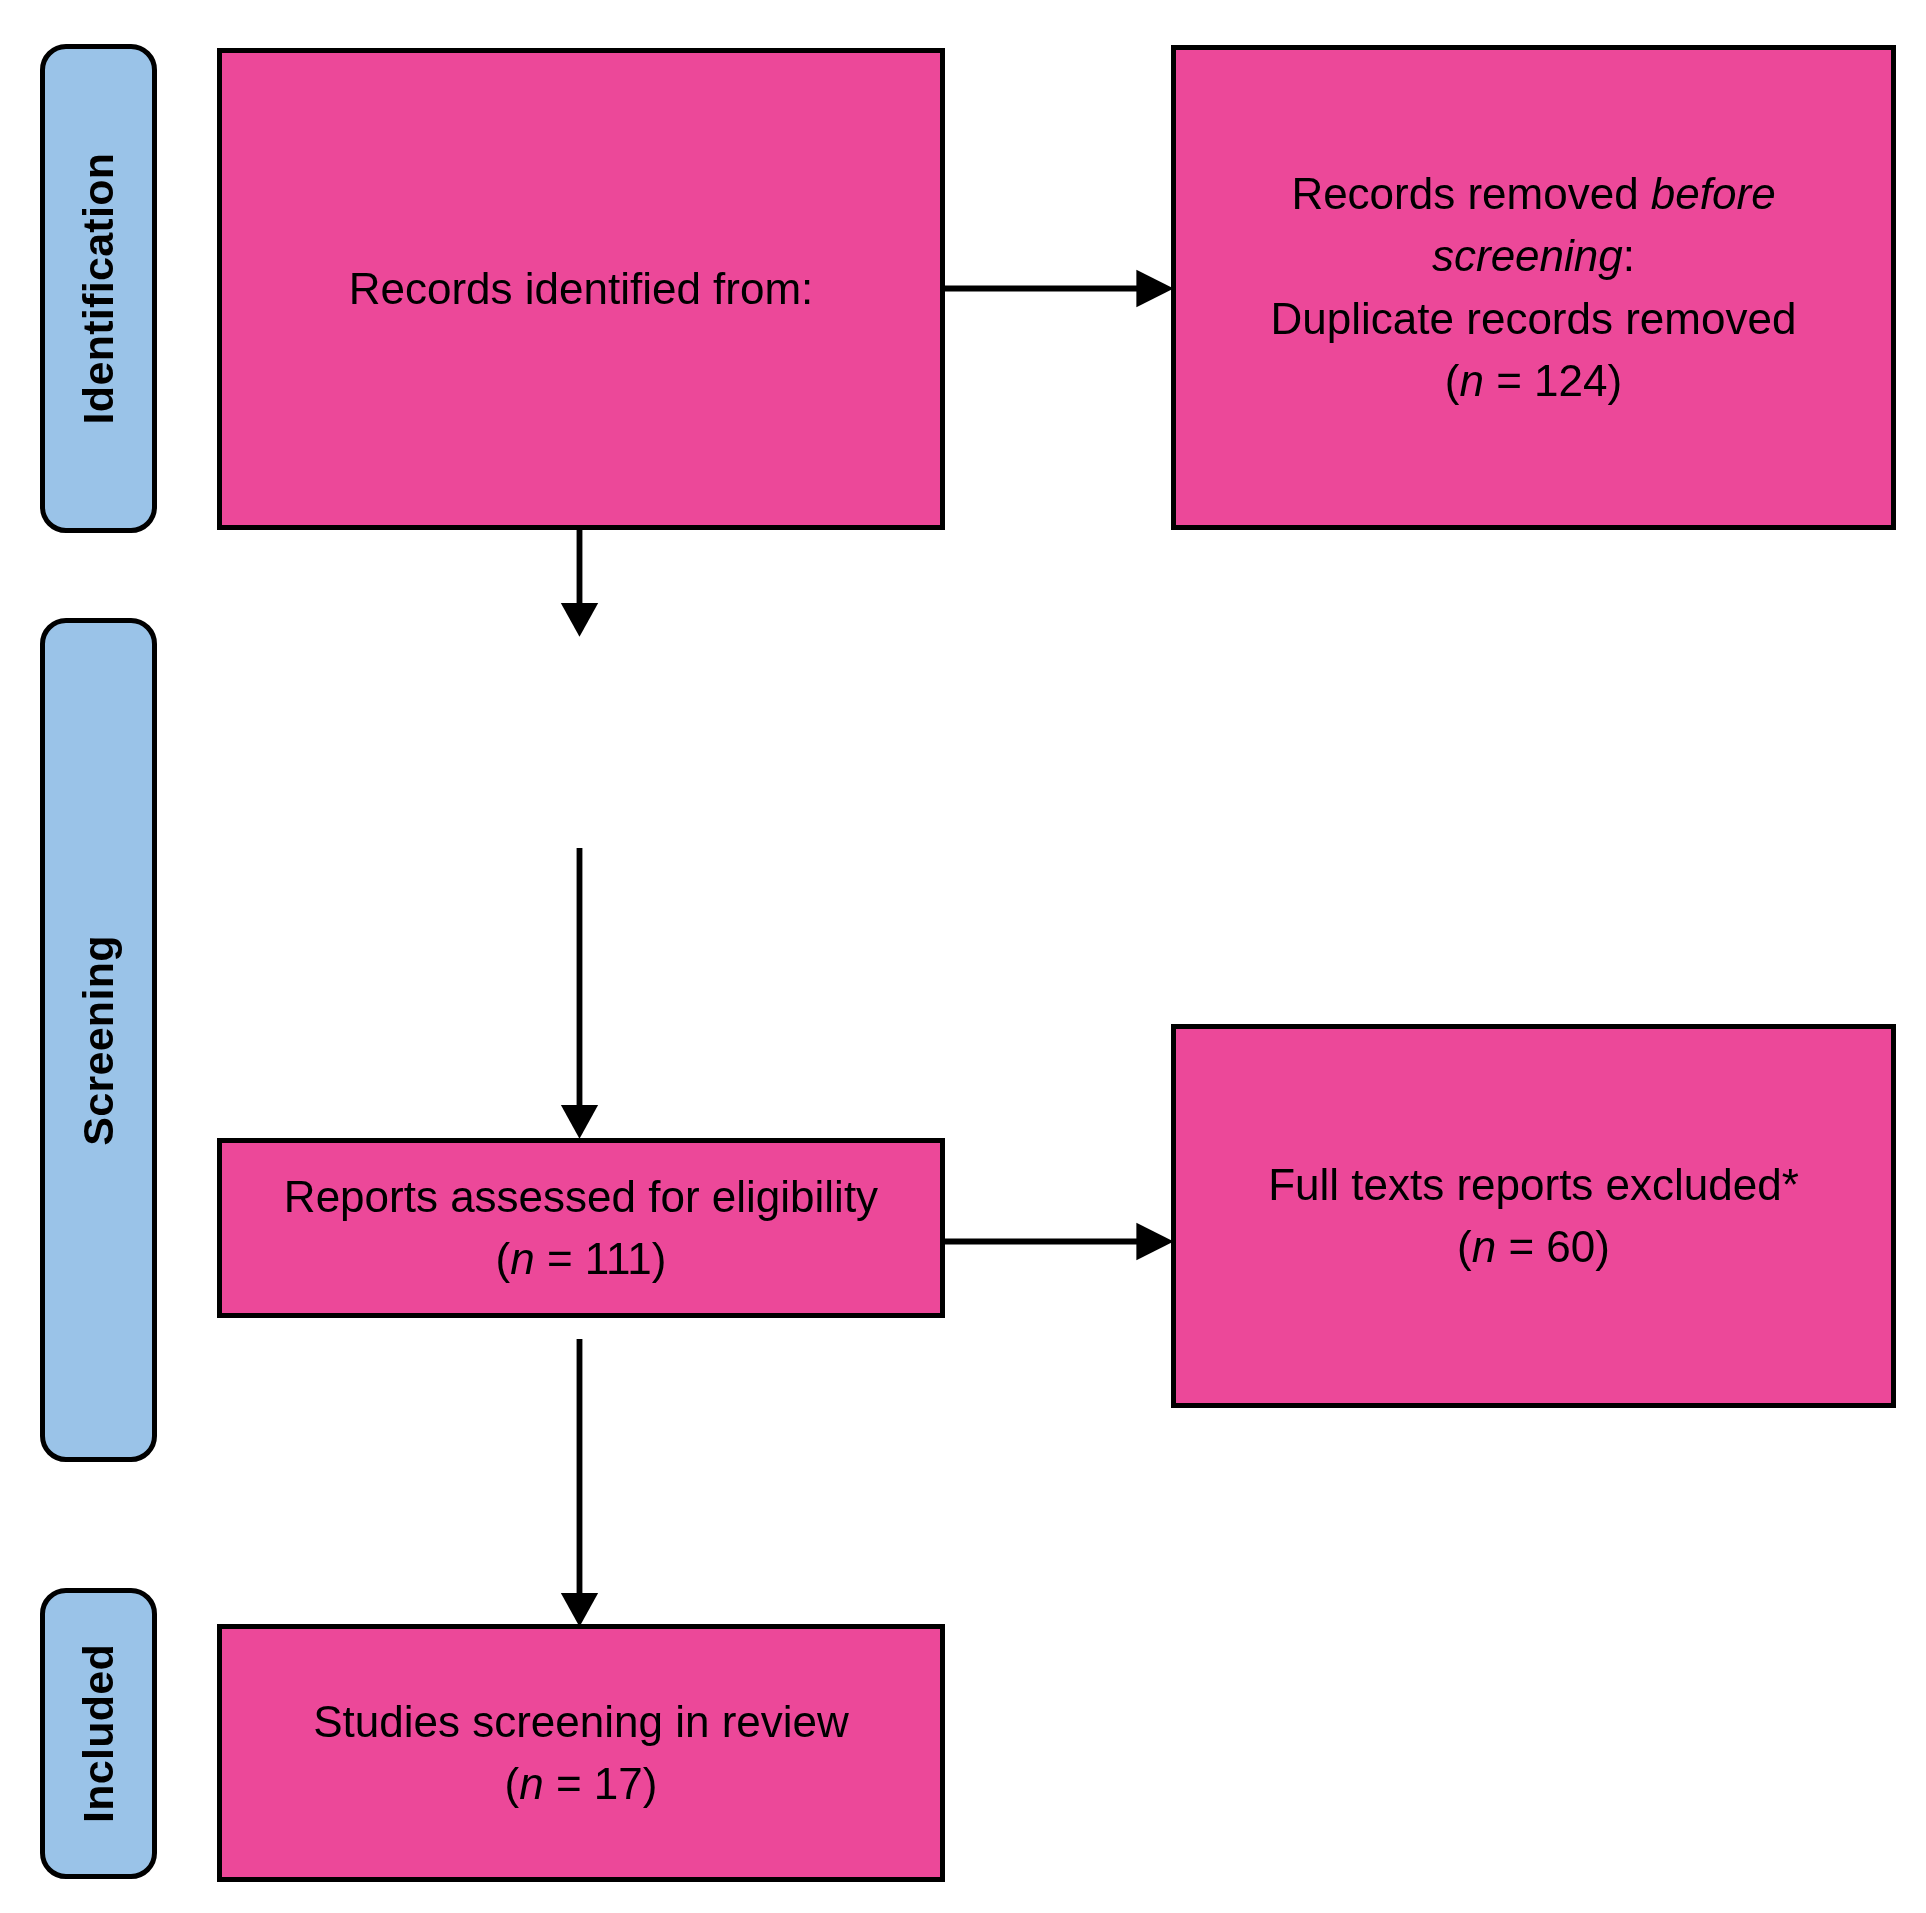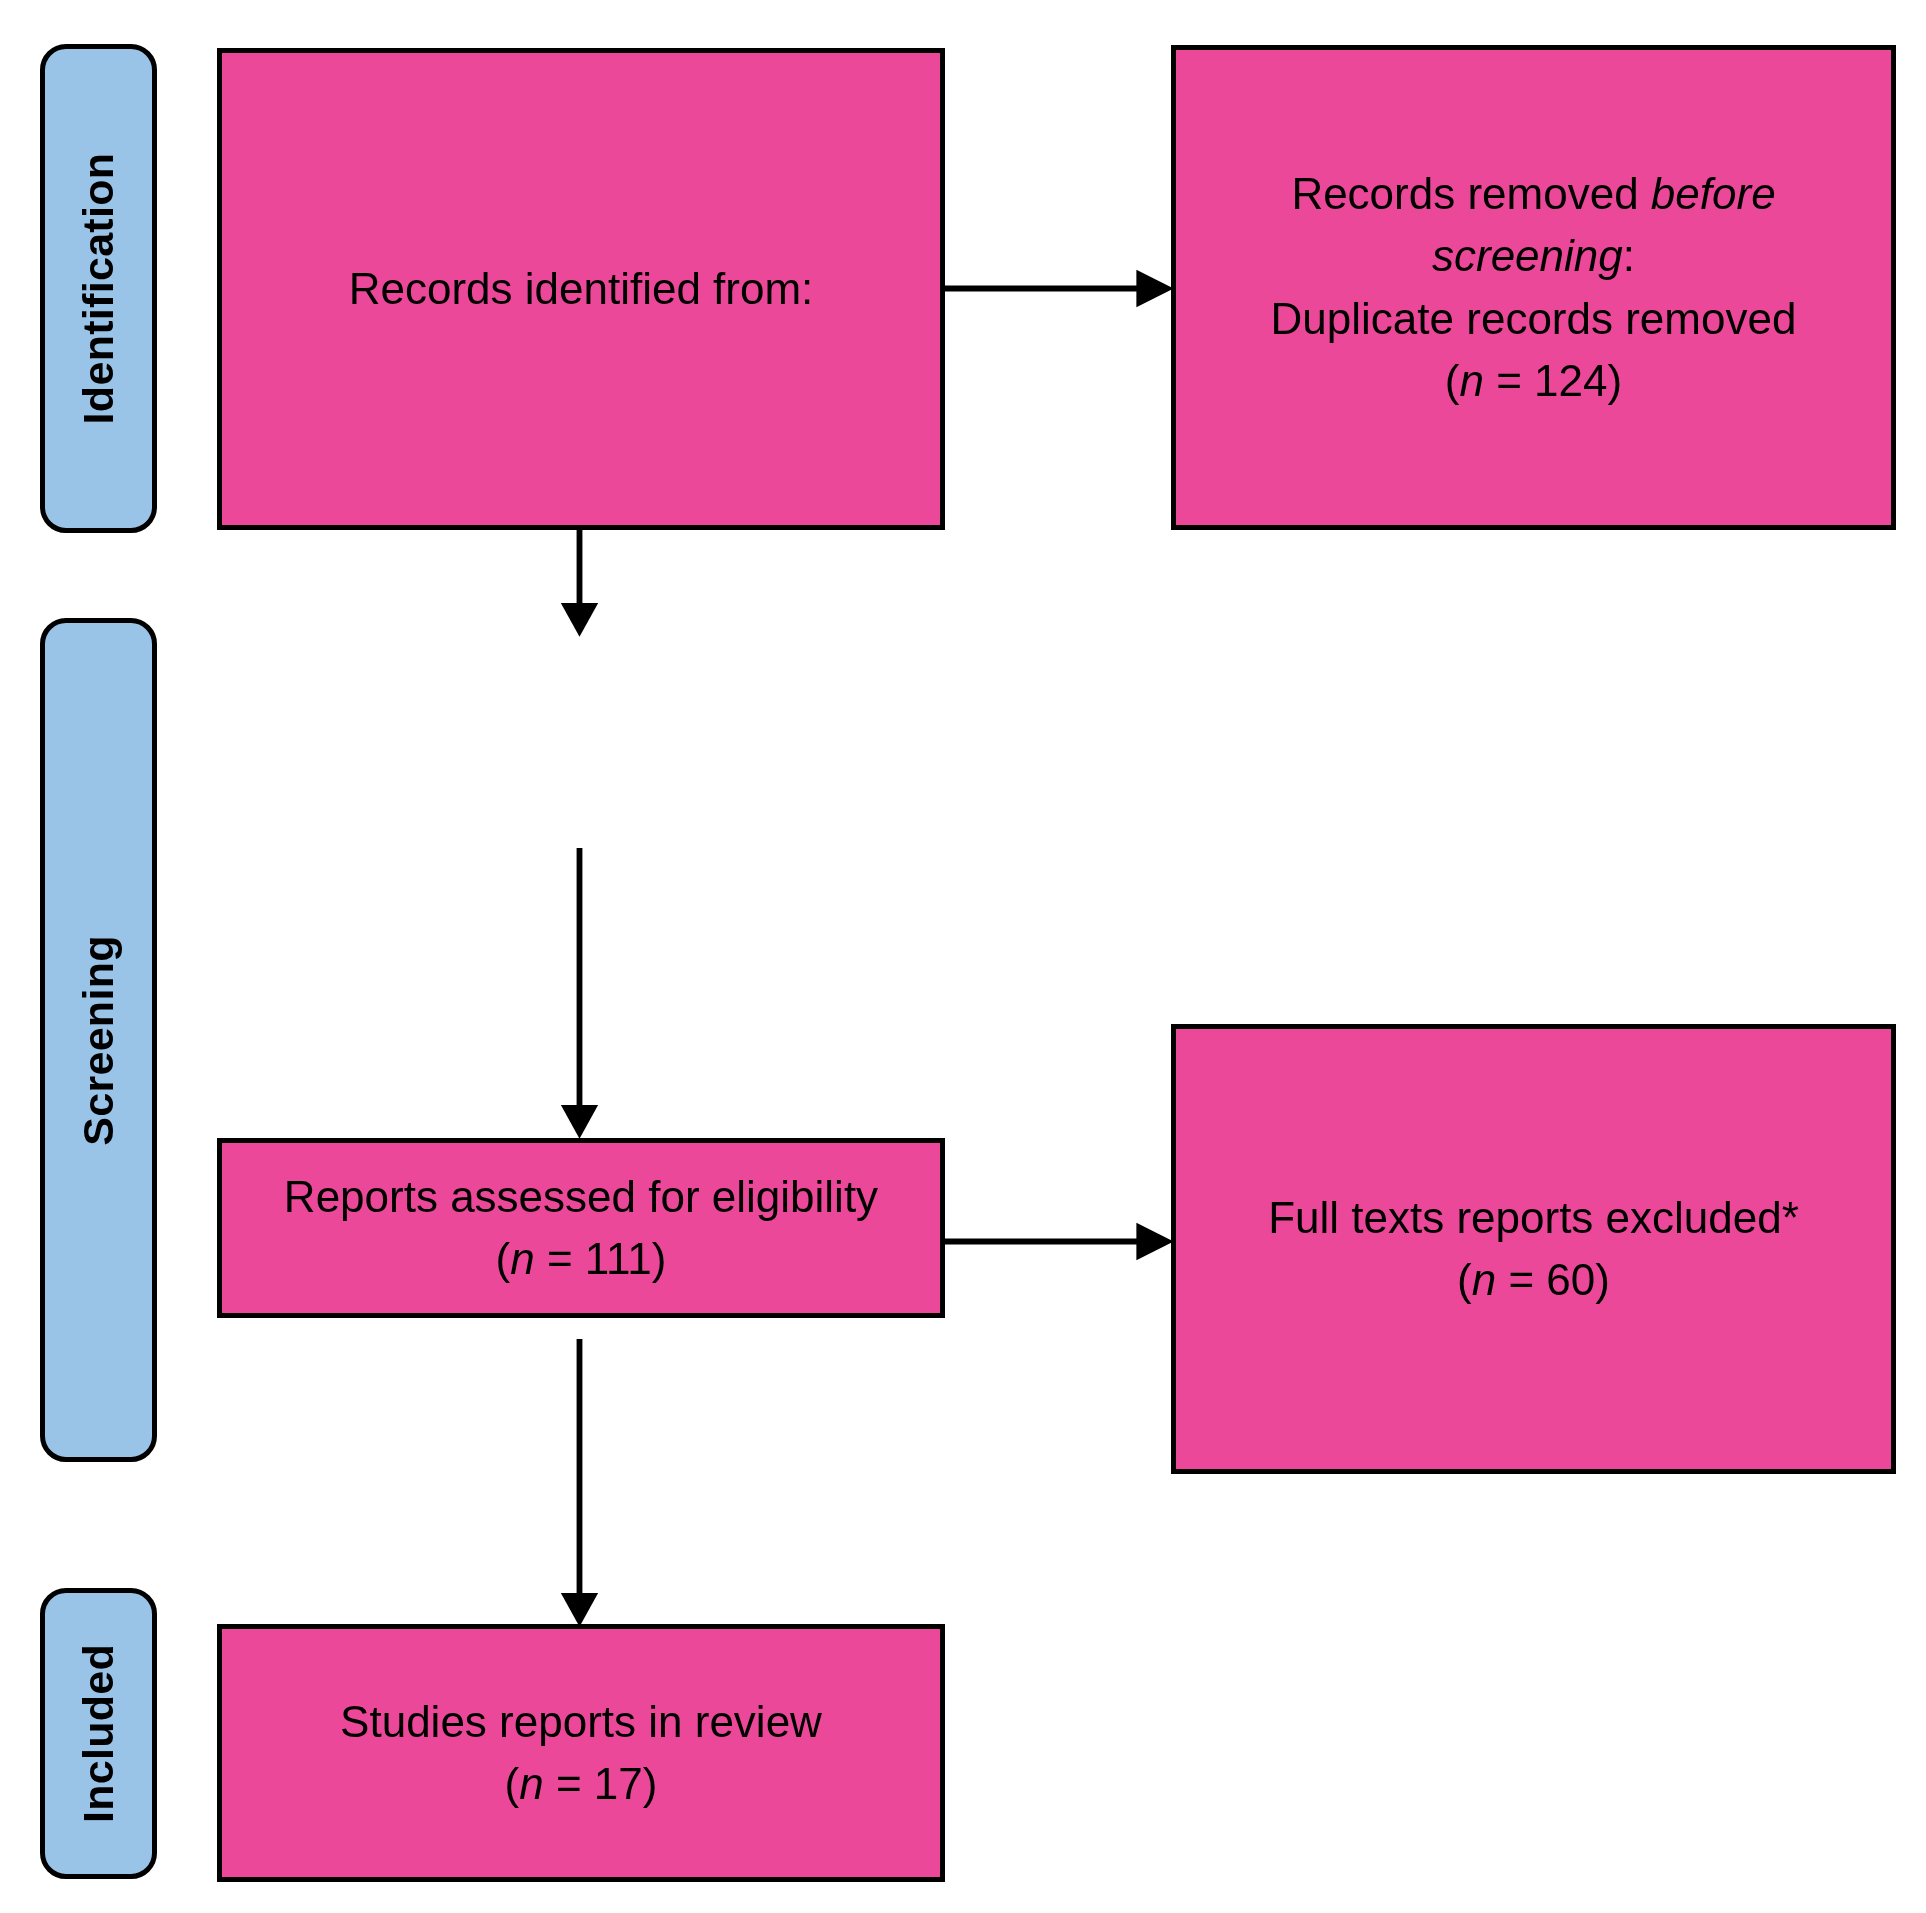--- a/index.html
+++ b/index.html
@@ -99,27 +99,27 @@
     <div class="line">Duplicate records removed</div>
     <div class="line"><span>(</span><span class="ital">n</span><span> = 124)</span></div>
   </div>
 
 
   <div class="flow-box" style="left:217px; top:1138px; width:728px; height:180px;">
     <div class="line">Reports assessed for eligibility</div>
     <div class="line"><span>(</span><span class="ital">n</span><span> = 111)</span></div>
   </div>
 
-  <div class="flow-box" style="left:1171px; top:1024px; width:725px; height:450px;">
+  <div class="flow-box" style="left:1171px; top:1024px; width:725px; height:384px;">
     <div class="line">Full texts reports excluded*</div>
     <div class="line"><span>(</span><span class="ital">n</span><span> = 60)</span></div>
   </div>
 
   <div class="flow-box" style="left:217px; top:1624px; width:728px; height:258px;">
-    <div class="line">Studies reports in review</div>
+    <div class="line">Studies screening in review</div>
     <div class="line"><span>(</span><span class="ital">n</span><span> = 17)</span></div>
   </div>
 
   <div class="arrow" style="left:943px; top:265px; width:233px; height:47px;">
     <svg width="233" height="47" viewBox="0 0 400 80">
       <line x1="0" y1="40" x2="340" y2="40" stroke="#000000" stroke-width="10"></line>
       <polygon points="332,8 396,40 332,72" fill="#000000"></polygon>
     </svg>
   </div>
 

